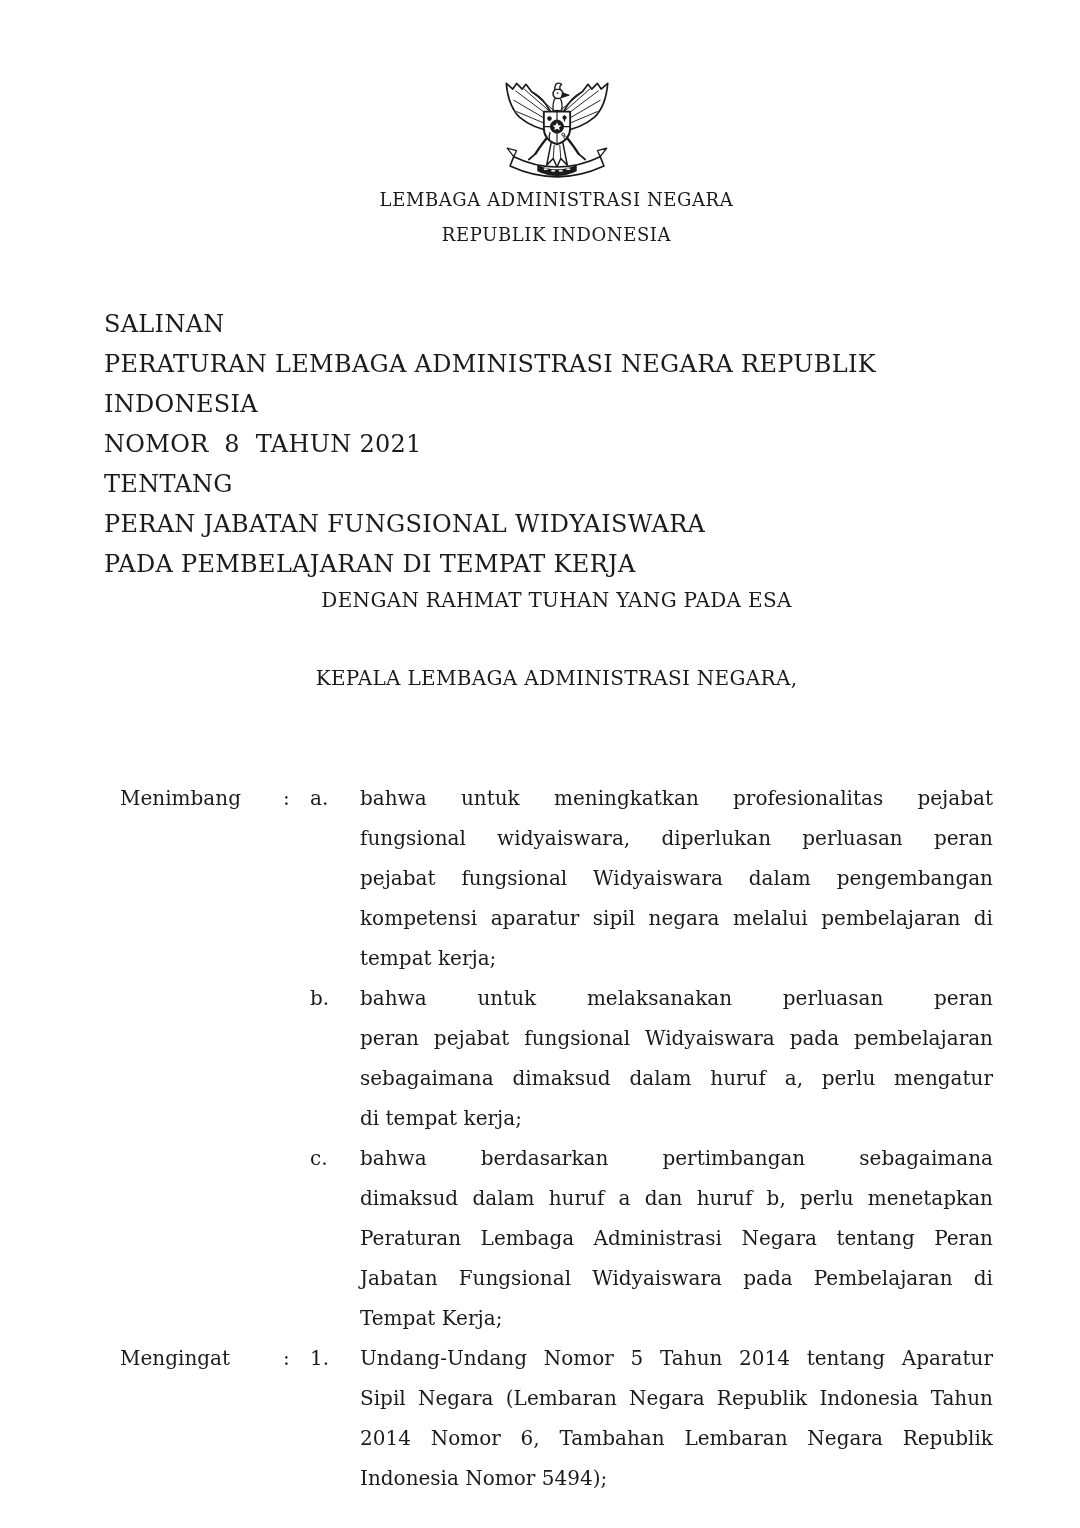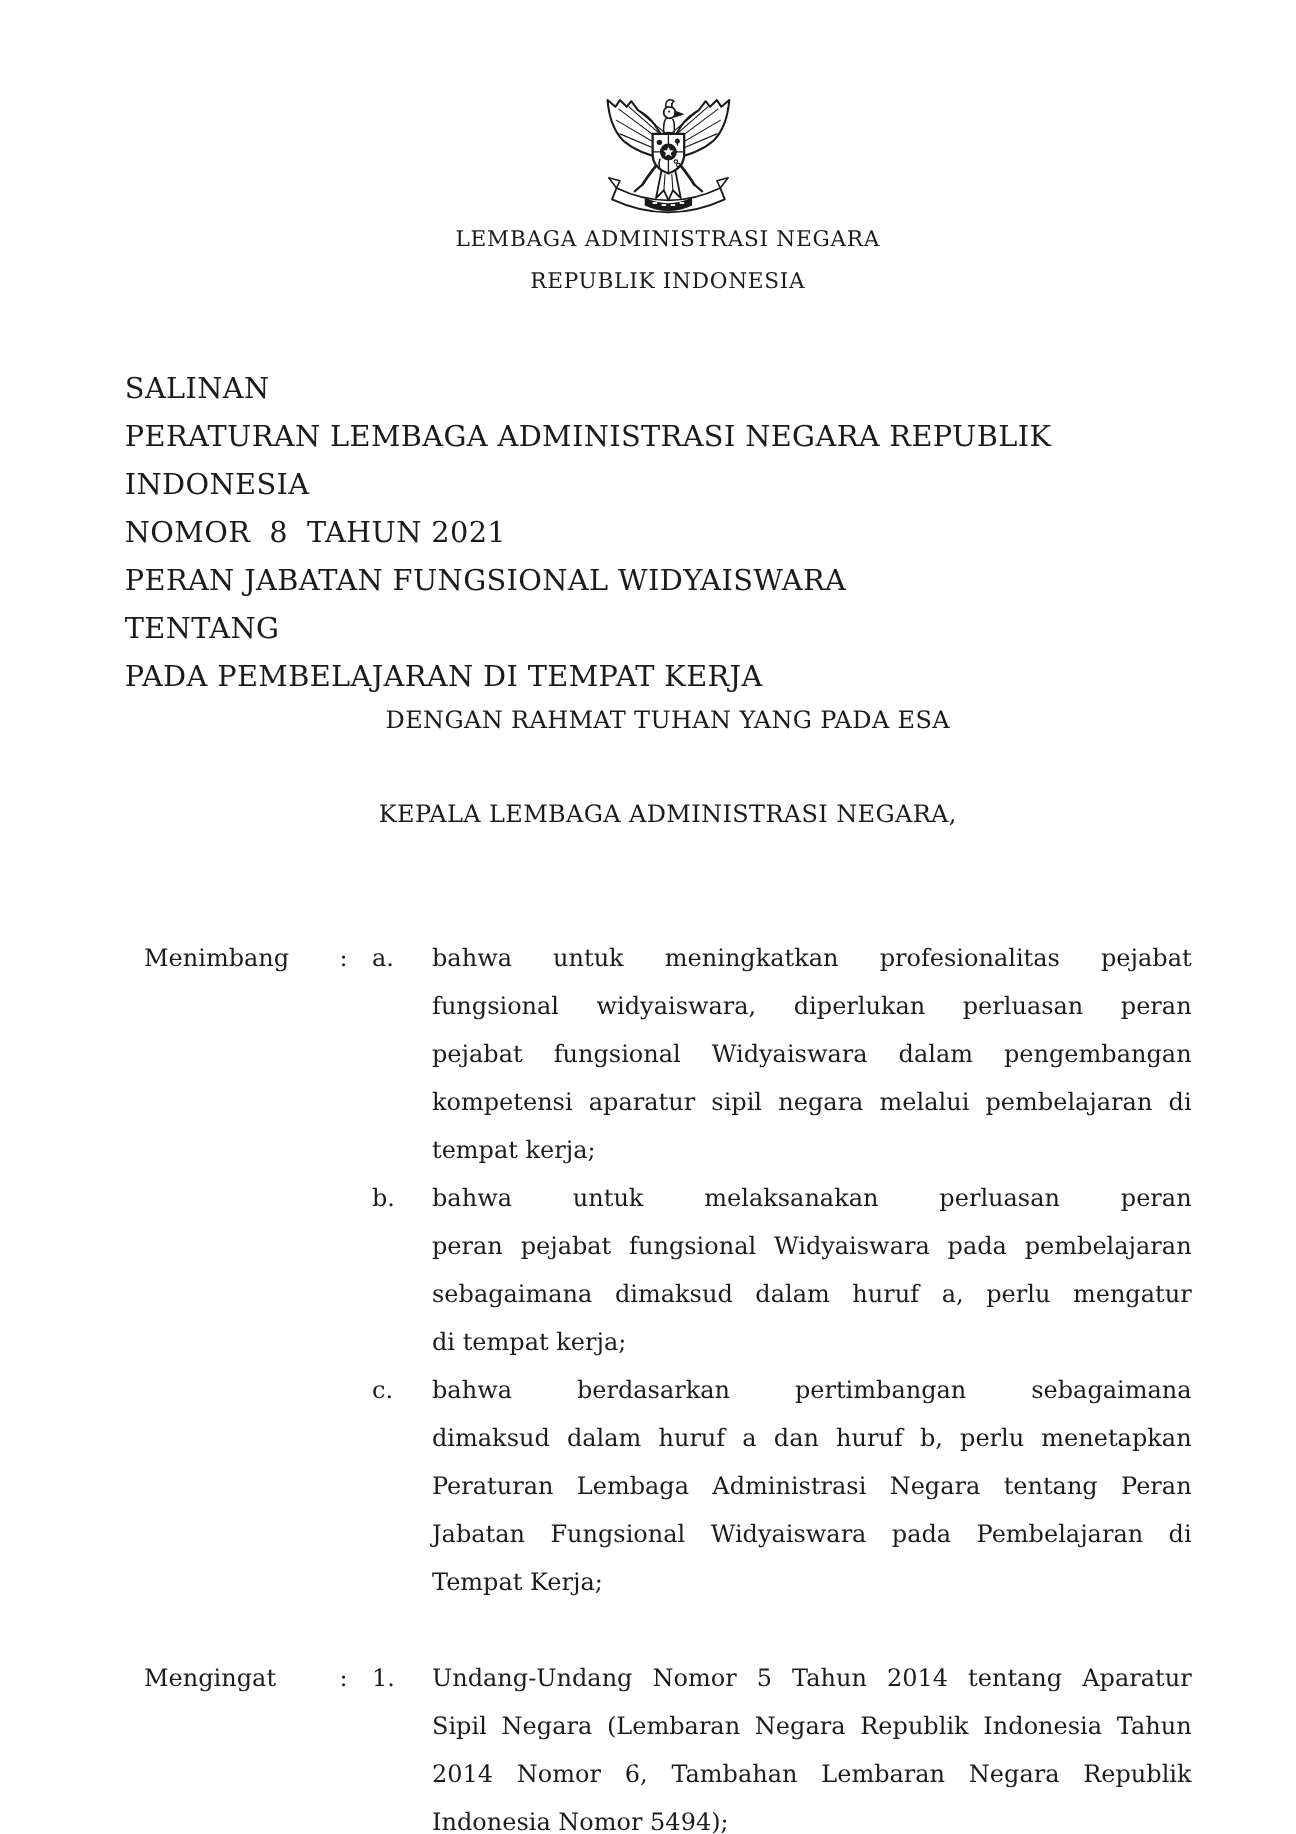--- a/index.html
+++ b/index.html
@@ -49,21 +49,21 @@
   }
   .invocation { top:580px; }
   .official   { top:658px; }
 
   .sections {
     position:absolute;
     left:120px; top:778px; width:873px;
     font-size:20px;
     line-height:40px;
   }
-  .section { display:flex; margin-bottom:40px; }
+  .section { display:flex; }
   .section:last-child { margin-bottom:0; }
   .section-label { width:163px; flex:none; }
   .section-colon { width:27px;  flex:none; }
   .items { flex:1; }
   .item  { display:flex; }
   .item-marker { width:50px; flex:none; }
   .item-text   { width:633px; flex:none; }
   .line.just {
     text-align:justify;
     text-align-last:justify;
@@ -139,21 +139,21 @@
         <rect x="70" y="100.5" width="4" height="1.6" fill="#ffffff" stroke="none"></rect>
       </g>
     </svg>
   </div>
 
   <div class="org-header">
     <div>LEMBAGA ADMINISTRASI NEGARA</div>
     <div>REPUBLIK INDONESIA</div>
   </div>
 
-  <div class="title-block"><div class="title-line">SALINAN</div><div class="title-line">PERATURAN LEMBAGA ADMINISTRASI NEGARA REPUBLIK INDONESIA</div><div class="title-line">NOMOR  8  TAHUN 2021</div><div class="title-line">PERAN JABATAN FUNGSIONAL WIDYAISWARA</div><div class="title-line">TENTANG</div><div class="title-line">PADA PEMBELAJARAN DI TEMPAT KERJA</div></div>
+  <div class="title-block"><div class="title-line">SALINAN</div><div class="title-line">PERATURAN LEMBAGA ADMINISTRASI NEGARA REPUBLIK INDONESIA</div><div class="title-line">NOMOR  8  TAHUN 2021</div><div class="title-line">TENTANG</div><div class="title-line">PERAN JABATAN FUNGSIONAL WIDYAISWARA</div><div class="title-line">PADA PEMBELAJARAN DI TEMPAT KERJA</div></div>
 
   <div class="invocation">DENGAN RAHMAT TUHAN YANG PADA ESA</div>
   <div class="official">KEPALA LEMBAGA ADMINISTRASI NEGARA,</div>
 
   <div class="sections">
       <div class="section">
         <div class="section-label">Menimbang</div>
         <div class="section-colon">:</div>
         <div class="items">
           <div class="item">

